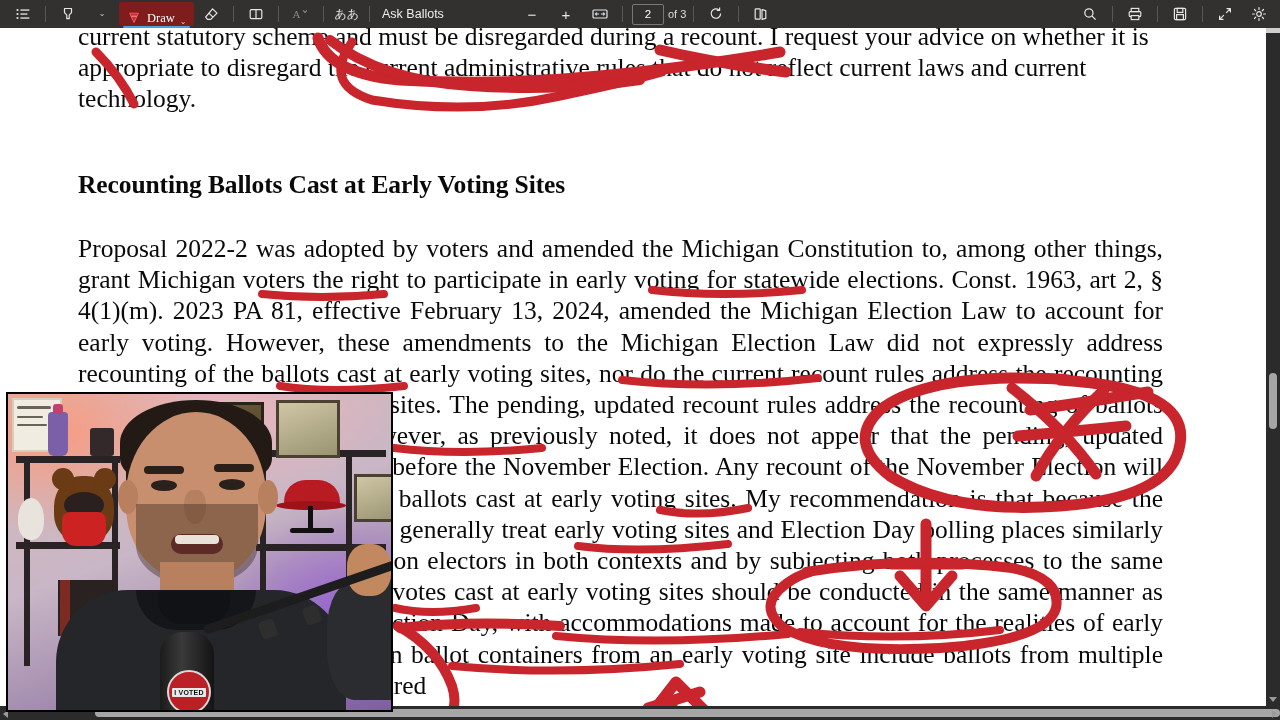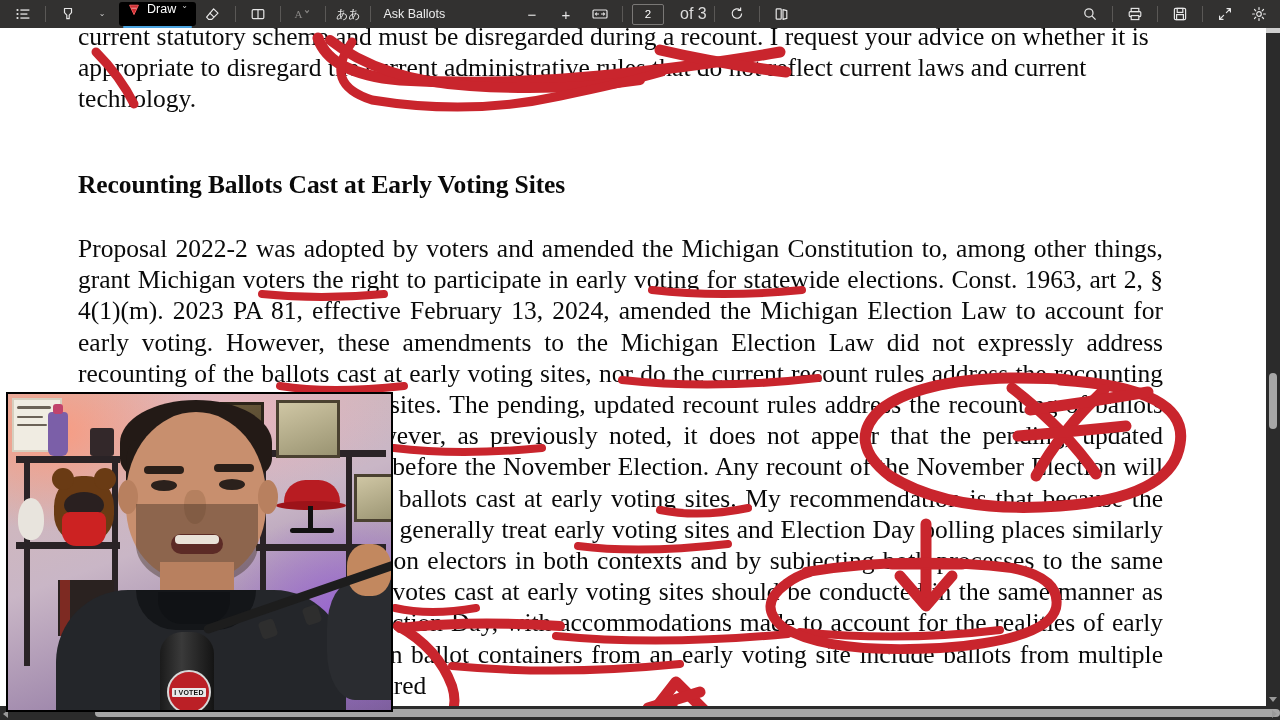--- a/index.html
+++ b/index.html
@@ -28,37 +28,37 @@
   .tbtn{
     height:22px;min-width:24px;padding:0 5px;
     display:flex;align-items:center;justify-content:center;gap:4px;
     border-radius:3px;cursor:pointer;color:#e6e6e6;
     font-size:12px;white-space:nowrap;
   }
   .tbtn.dim{color:#8a8886;}
   .sep{width:1px;height:16px;background:#5a5856;margin:0 5px;flex:none;}
 
   .drawpill{
-    position:relative;height:24px;display:flex;align-items:flex-start;gap:5px;
-    padding:0 8px 0 7px;border-radius:3px;background:#000000;cursor:pointer;
-    color:#fff;font-size:12.5px;
+    position:relative;height:24px;display:flex;align-items:flex-end;gap:5px;
+    padding:0 8px 0 7px;border-radius:3px;background:#7f1d1d;cursor:pointer;
+    color:#fff;font-size:12.5px;font-family:Liberation Serif, serif;
   }
   .drawpill:after{
     content:"";position:absolute;left:4px;right:4px;bottom:-2px;height:2px;
     background:#4aa3df;border-radius:1px;
   }
   .chev{font-size:8px;color:#cfcfcf;line-height:1;}
 
   .pagebox{
     width:30px;height:19px;border:1px solid #7a7876;border-radius:2px;
     background:#323130;color:#fff;font-size:11.5px;
     display:flex;align-items:center;justify-content:center;
     margin:0 4px;cursor:text;
   }
-  .oftxt{font-size:16px;color:#dcdcdc;margin-right:2px;margin-left:12px;}
+  .oftxt{font-size:11px;color:#dcdcdc;margin-right:2px;}
   .askcopilot{font-size:12.5px;color:#ededed;padding:0 7px;height:22px;display:flex;align-items:center;border-radius:3px;cursor:pointer;}
 
   svg{display:block;}
 
   
   .docarea{
     position:absolute;left:0;top:28px;width:1280px;height:692px;
     background:#ffffff;overflow:hidden;
   }
   .page{

